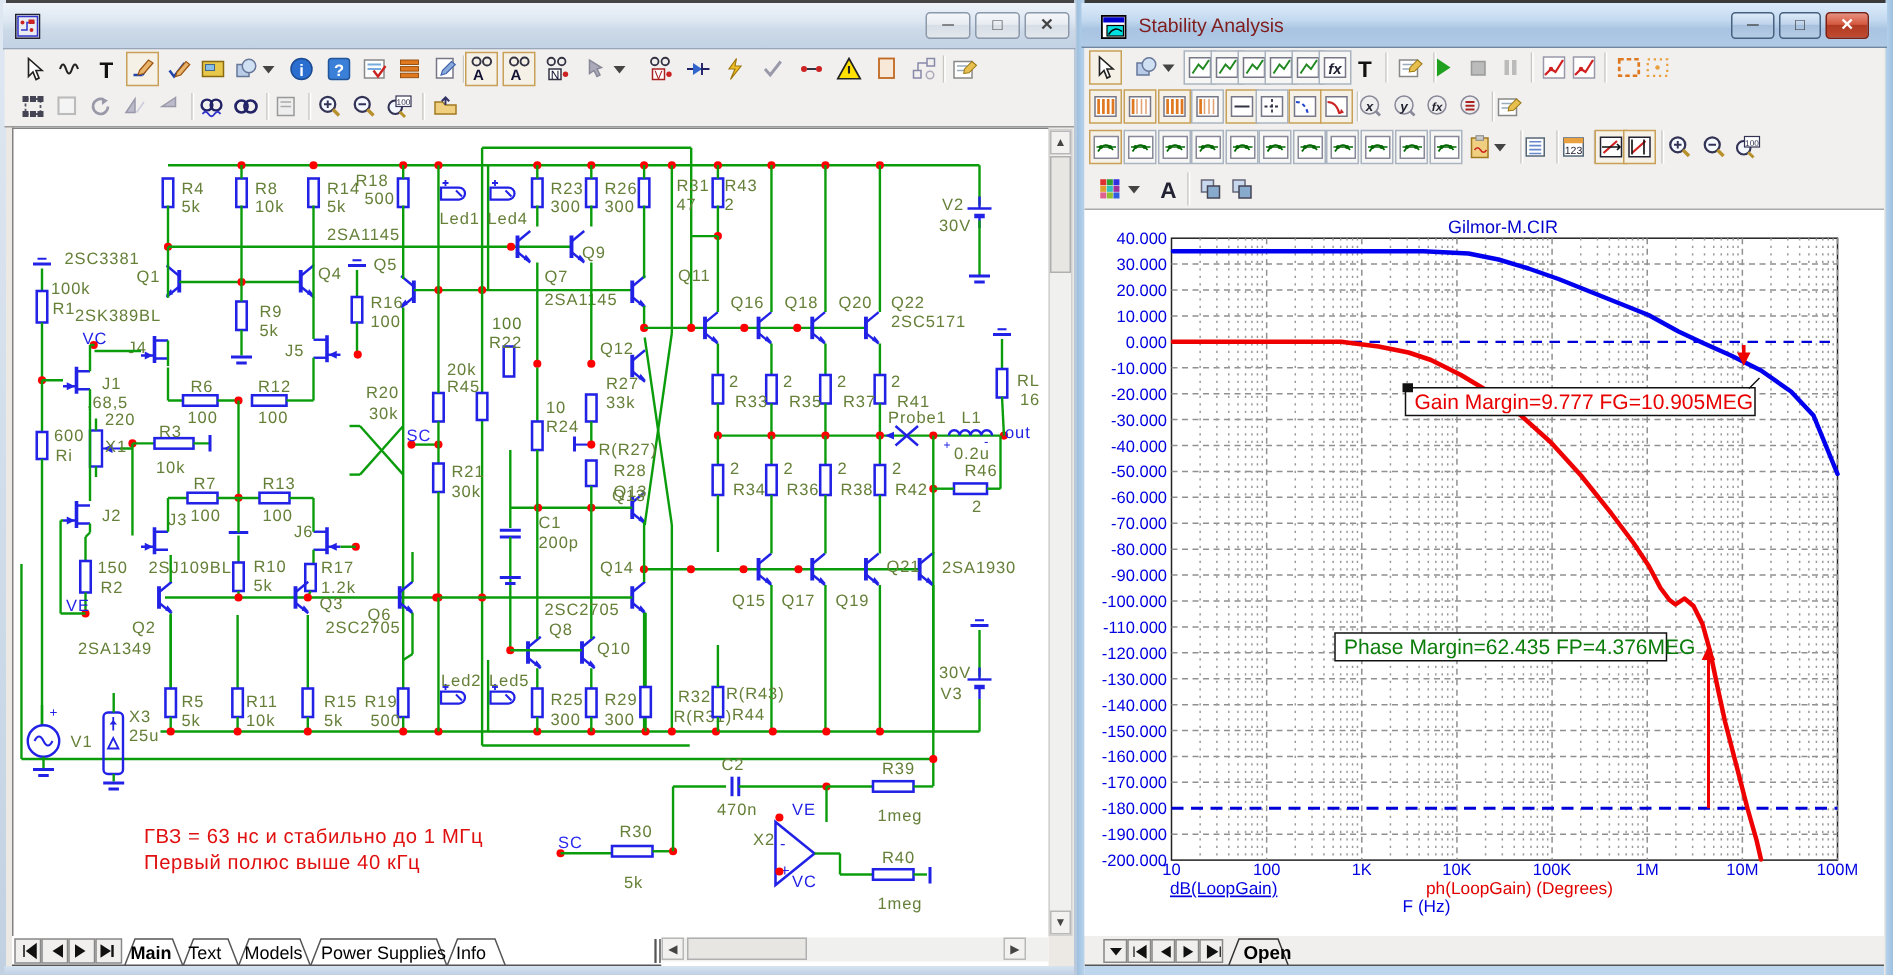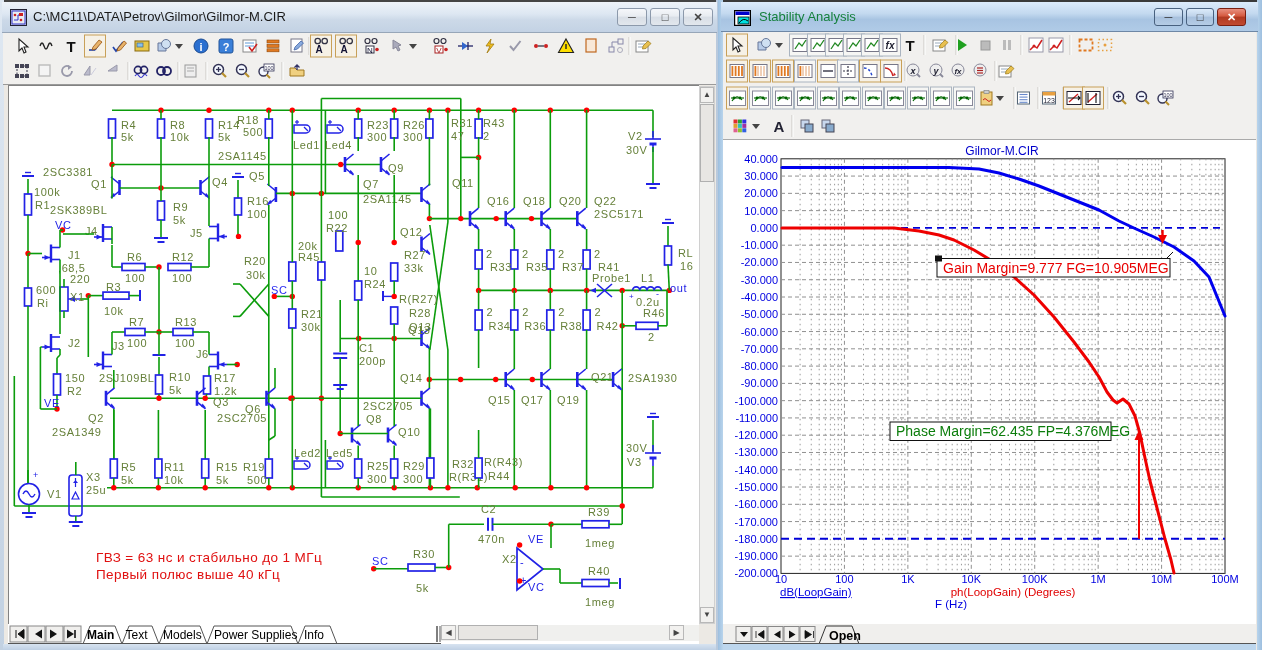--- a/index.html
+++ b/index.html
@@ -15,21 +15,20 @@
       <div class="abs" style="right:0;top:0;width:3px;height:650px;background:#b9c9dc"></div>
       <div class="abs" style="left:2px;top:2px;width:715px;height:31px;background:linear-gradient(#eef3f9,#dde7f2 40%,#ccd9e8 60%,#c3d2e4);border-bottom:1px solid #97a6b8"></div>
       <svg class="abs" style="left:10px;top:9px" width="17" height="17">
         <rect x="0.5" y="0.5" width="16" height="16" fill="#cdd4dd" stroke="#223"></rect>
         <rect x="2" y="2" width="13" height="13" fill="#e8ecf2" stroke="#33c" stroke-width="1"></rect>
         <path d="M4 11 h4 v-5 h5" stroke="#33c" fill="none"></path>
         <circle cx="5" cy="6" r="1.3" fill="#c22"></circle>
         <circle cx="11" cy="11" r="1.3" fill="#c22"></circle>
         <rect x="9" y="4" width="4" height="3" fill="#c22"></rect>
       </svg>
-      <div class="abs" style="left:33px;top:9px;font-size:13px;color:#1a1a1a">C:\MC11\DATA\Petrov\Gilmor\Gilmor-M.CIR</div>
       <div class="abs" style="left:617px;top:8px;width:30px;height:18px;background:linear-gradient(#f5f7fa,#e8ecf1 45%,#d8dee6 50%,#e2e7ed);border:1px solid #8c99ab;border-radius:3px;color:#444;font-size:11px;font-weight:bold;text-align:center;line-height:16px">─</div>
       <div class="abs" style="left:650px;top:8px;width:30px;height:18px;background:linear-gradient(#f5f7fa,#e8ecf1 45%,#d8dee6 50%,#e2e7ed);border:1px solid #8c99ab;border-radius:3px;color:#444;font-size:11px;font-weight:bold;text-align:center;line-height:16px">□</div>
       <div class="abs" style="left:683px;top:8px;width:30px;height:18px;background:linear-gradient(#f5f7fa,#e8ecf1 45%,#d8dee6 50%,#e2e7ed);border:1px solid #8c99ab;border-radius:3px;color:#444;font-size:11px;font-weight:bold;text-align:center;line-height:16px">✕</div>
       <div class="abs" style="left:3px;top:33px;width:713px;height:52px;background:#f1f0ee;border-bottom:1px solid #9a9a9a"></div>
       <svg class="abs" style="left:3px;top:34px" width="713" height="24" viewBox="3 34 713 24">
         <path d="M19 39 L19 51 L22 48 L24 53 L26 52 L24 47 L28 47 Z" fill="#fff" stroke="#222" stroke-width="1.1"></path>
         <path d="M40 46 q2 -6 4 0 q2 6 4 0 q2 -6 4 0" fill="none" stroke="#222" stroke-width="1.4"></path>
         <text x="71" y="52" font-size="15" font-weight="bold" fill="#111" text-anchor="middle">T</text>
         <rect x="84.5" y="35" width="21" height="22" fill="#f6f1e6" stroke="#c8a058" stroke-width="1"></rect>
         <line x1="89" y1="50" x2="95" y2="50" stroke="#2244aa" stroke-width="1.6"></line>
@@ -855,21 +854,21 @@
       <div class="abs" style="left:0;top:0;width:2px;height:650px;background:#4a4a4a"></div>
       <div class="abs" style="left:0;top:0;width:5px;height:650px;background:linear-gradient(90deg,#9dbfdf,#b9d4ec)"></div>
       <div class="abs" style="right:0;top:0;width:5px;height:650px;background:linear-gradient(90deg,#b9d4ec,#9dbfdf)"></div>
       <div class="abs" style="left:3px;top:2px;width:537px;height:30px;background:linear-gradient(#dcebfb,#c3d9ef 40%,#a8c4e2 60%,#b0cbe7);border-bottom:1px solid #6e87a5"></div>
       <svg class="abs" style="left:16px;top:10px" width="17" height="16">
         <rect x="0.5" y="0.5" width="16" height="15" fill="#fff" stroke="#000" stroke-width="1.4"></rect>
         <rect x="1.5" y="1.5" width="14" height="3.5" fill="#0000cc"></rect>
         <rect x="4" y="7" width="11" height="7" fill="#00e0e0" stroke="#000" stroke-width="0.8"></rect>
         <path d="M5 13 q4 -6 9 -2" stroke="#000" fill="none"></path>
       </svg>
-      <div class="abs" style="left:41px;top:9px;font-size:13px;color:#15803d">Stability Analysis</div>
+      <div class="abs" style="left:41px;top:9px;font-size:13px;color:#7f1d1d">Stability Analysis</div>
       <div class="abs" style="left:436px;top:8px;width:29px;height:18px;background:linear-gradient(#dcebfa,#bed3ea 45%,#a7c0dd 50%,#b5cce5);border:1px solid #48617f;border-radius:3px;color:#333;font-size:11px;font-weight:bold;text-align:center;line-height:16px">─</div>
       <div class="abs" style="left:468px;top:8px;width:28px;height:18px;background:linear-gradient(#dcebfa,#bed3ea 45%,#a7c0dd 50%,#b5cce5);border:1px solid #48617f;border-radius:3px;color:#333;font-size:11px;font-weight:bold;text-align:center;line-height:16px">□</div>
       <div class="abs" style="left:499px;top:8px;width:29px;height:18px;background:linear-gradient(#e89080,#d4593f 45%,#b03a22 50%,#c14a30);border:1px solid #7a2012;border-radius:3px;color:#fff;font-size:11px;font-weight:bold;text-align:center;line-height:16px">✕</div>
       <div class="abs" style="left:5px;top:32px;width:533px;height:108px;background:#f1f0ee;border-bottom:1px solid #aaa"></div>
       <svg class="abs" style="left:5px;top:32px" width="533" height="26" viewBox="724 32 533 26">
         <rect x="727.5" y="34" width="21" height="22" fill="#f6f1e6" stroke="#c8a058" stroke-width="1"></rect>
         <path d="M734 38 L734 50 L737 47 L739 52 L741 51 L739 46 L743 46 Z" fill="#fff" stroke="#222" stroke-width="1.1"></path>
         <path d="M759 42 h8 v8 h-8 z" fill="#b8cce8" stroke="#667799"></path>
         <circle cx="767" cy="43" r="4.5" fill="#cfe0f2" stroke="#667799"></circle>
         <path d="M776 43 l4 5 l4 -5 z" fill="#444"></path>

